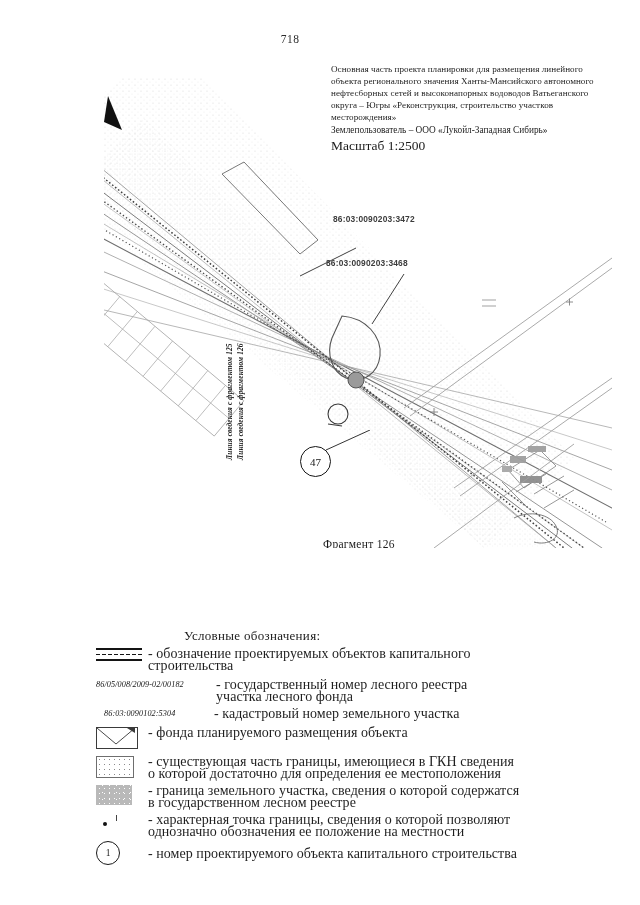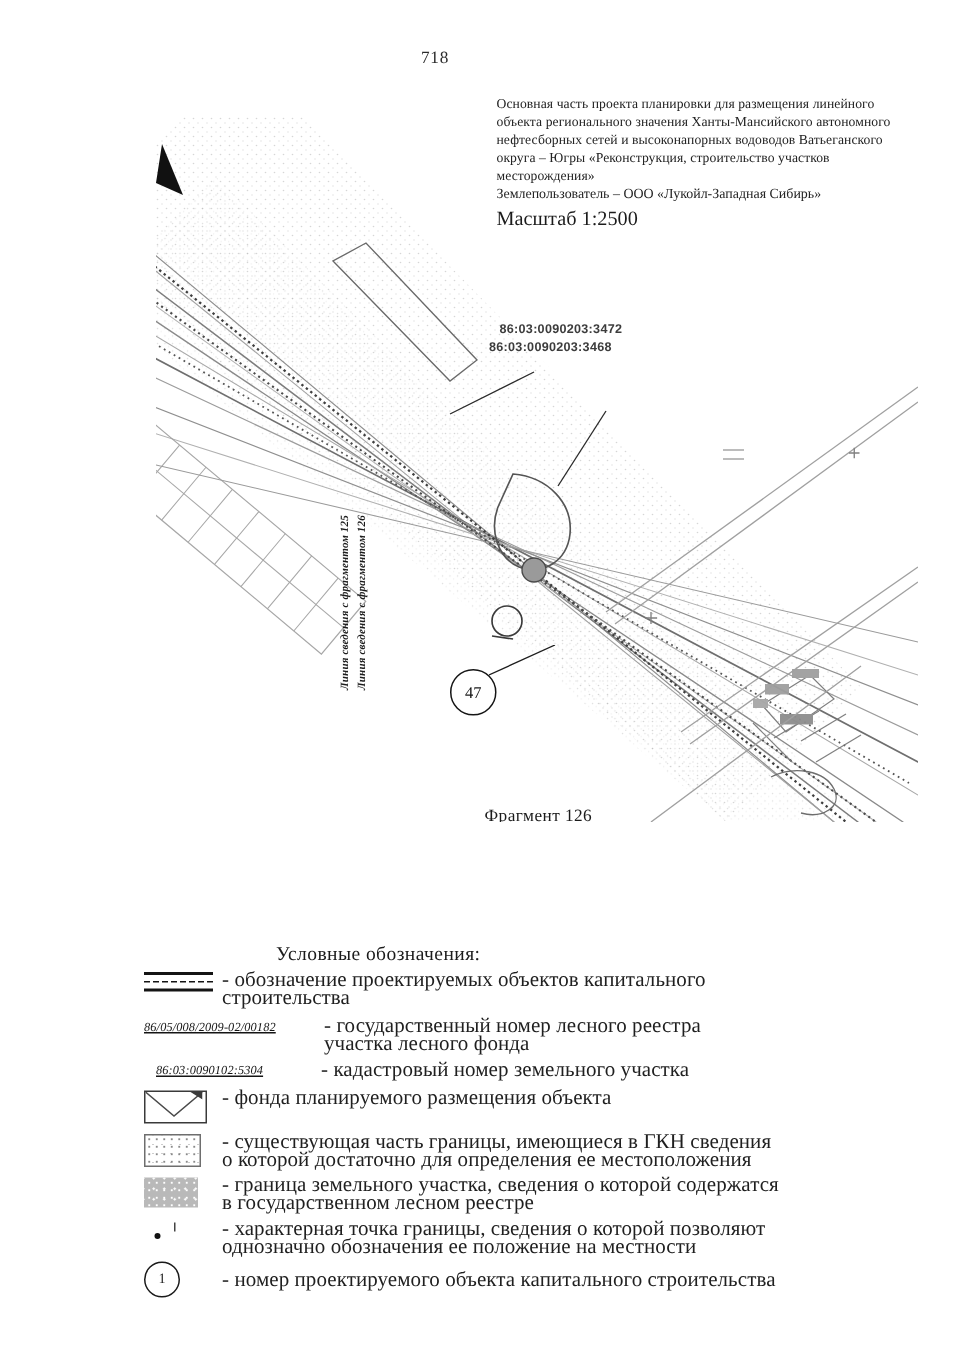--- a/index.html
+++ b/index.html
@@ -76,21 +76,21 @@
   .cad-label {
     position: absolute;
     font-family: "Liberation Sans", sans-serif;
     font-size: 8.4px;
     font-weight: 700;
     letter-spacing: 0.2px;
     color: #3c3c3c;
     white-space: nowrap;
   }
   .cad-label.l1 { left: 229px; top: 136px; }
-  .cad-label.l2 { left: 222px; top: 148px; }
+  .cad-label.l2 { left: 222px; top: 180px; }
 
   
   .vtext {
     position: absolute;
     transform-origin: 0 0;
     transform: rotate(-90deg);
     font-family: "Liberation Serif", serif;
     font-style: italic;
     font-weight: 700;
     font-size: 7.4px;
@@ -197,21 +197,20 @@
 
   
   .sym-forest, .sym-cad {
     font-family: "Liberation Serif", serif;
     font-style: italic;
     font-size: 8.2px;
     color: #141414;
     white-space: nowrap;
     padding-top: 3px;
     letter-spacing: 0.1px;
-    text-decoration: underline;
   }
   .sym-cad { font-style: italic; }
 
   
   .sym-zone {
     width: 40px;
     height: 20px;
     border: 1.1px solid #3a3a3a;
     position: relative;
     margin-top: 2px;

